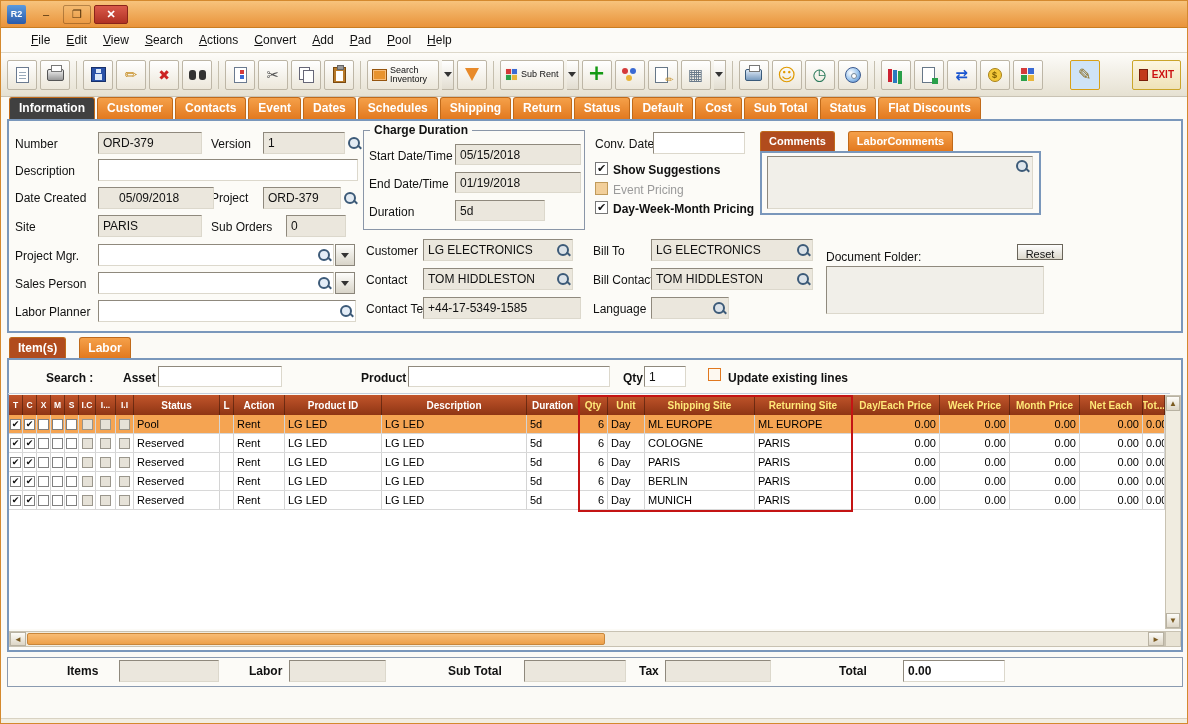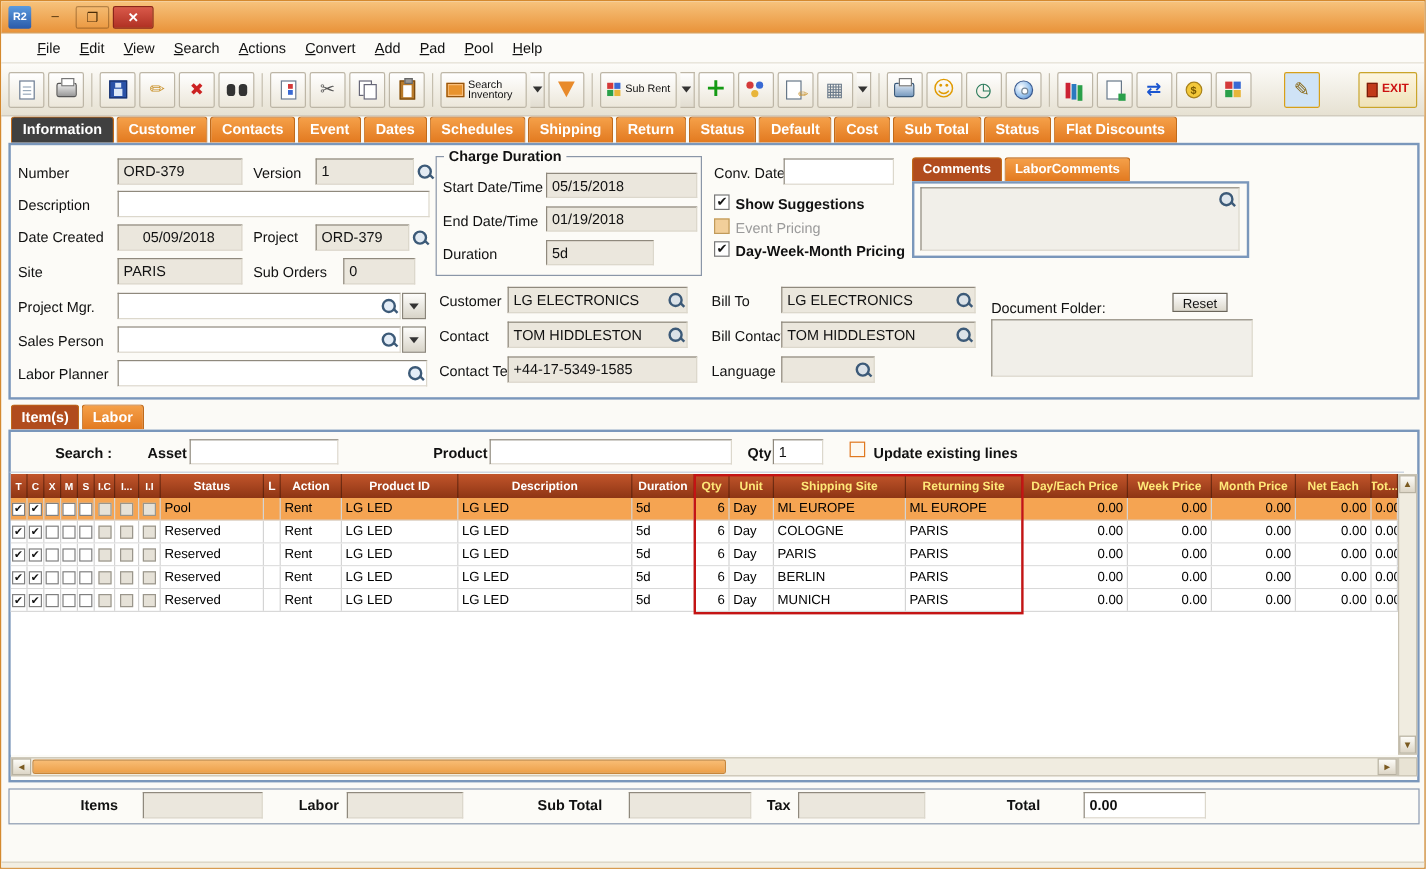--- a/index.html
+++ b/index.html
@@ -99,21 +99,21 @@
   .i-coin::before { content:"$"; }
 
   
   .tabrow { position:absolute; left:8px; top:96px; height:22px; display:flex; }
   .maintab { height:22px; line-height:21px; padding:0 9px; font-size:12px; font-weight:bold; color:#fff;
     background:linear-gradient(#f5a049,#e2791f); border:1px solid #c06a1a; border-bottom:none;
     border-radius:3px 3px 0 0; margin-right:2px; cursor:pointer; white-space:nowrap; }
   .maintab.sel { background:#404040; }
   .subtab { height:20px; line-height:19px; padding:0 8px; font-size:11px; font-weight:bold; color:#fff;
     background:linear-gradient(#f5a049,#e2791f); border:1px solid #c06a1a; border-bottom:none;
-    border-radius:3px 3px 0 0; margin-right:2px; cursor:pointer; white-space:nowrap; }
+    border-radius:3px 3px 0 0; margin-right:13px; cursor:pointer; white-space:nowrap; }
   .subtab.sel { background:#b14c1d; }
 
   
   .panel { position:absolute; border:2px solid #7a97bb; background:#fcfbf7; }
   .lbl { position:absolute; font-size:12px; color:#111; white-space:nowrap; }
   .lbl.b { font-weight:bold; }
   .lbl.dis { color:#9a9a9a; }
   .inp { position:absolute; background:#ebe7dd; border:1px solid; border-color:#8f897d #dcd8cc #dcd8cc #8f897d;
     font-size:12px; color:#111; padding:2px 4px; line-height:16px; overflow:hidden; white-space:nowrap; }
   .inp.white { background:#fff; }
@@ -319,21 +319,21 @@
     <span class="lbl" style="left:6px;top:99px;">Site</span>
     <span class="lbl" style="left:202px;top:99px;">Sub Orders</span>
     <span class="lbl" style="left:6px;top:128px;">Project Mgr.</span>
     <span class="lbl" style="left:6px;top:156px;">Sales Person</span>
     <span class="lbl" style="left:6px;top:184px;">Labor Planner</span>
 
     <div class="inp" style="left:89px;top:11px;width:104px;height:22px;">ORD-379</div>
     <div class="inp" style="left:254px;top:11px;width:82px;height:22px;">1</div>
     <span class="mag" style="left:338px;top:15px;"></span>
     <div class="inp white" style="left:89px;top:38px;width:260px;height:22px;"></div>
-    <div class="inp" style="left:89px;top:66px;width:104px;height:22px;padding-left:20px;">05/09/2018</div>
+    <div class="inp" style="left:89px;top:66px;width:116px;height:22px;padding-left:20px;">05/09/2018</div>
     <div class="inp" style="left:254px;top:66px;width:78px;height:22px;">ORD-379</div>
     <span class="mag" style="left:334px;top:70px;"></span>
     <div class="inp" style="left:89px;top:94px;width:104px;height:22px;">PARIS</div>
     <div class="inp" style="left:277px;top:94px;width:60px;height:22px;">0</div>
     <div class="inp white" style="left:89px;top:123px;width:236px;height:22px;"></div>
     <span class="mag" style="left:308px;top:127px;"></span>
     <div class="dd" style="left:326px;top:123px;"></div>
     <div class="inp white" style="left:89px;top:151px;width:236px;height:22px;"></div>
     <span class="mag" style="left:308px;top:155px;"></span>
     <div class="dd" style="left:326px;top:151px;"></div>
@@ -381,21 +381,21 @@
     <div class="inp" style="left:642px;top:147px;width:162px;height:22px;">TOM HIDDLESTON</div>
     <span class="mag" style="left:787px;top:151px;"></span>
 
     <span class="lbl" style="left:357px;top:181px;">Contact Tel #</span>
     <div class="inp" style="left:414px;top:176px;width:158px;height:22px;">+44-17-5349-1585</div>
     <span class="lbl" style="left:584px;top:181px;">Language</span>
     <div class="inp" style="left:642px;top:176px;width:78px;height:22px;"></div>
     <span class="mag" style="left:703px;top:180px;"></span>
 
     <span class="lbl" style="left:817px;top:129px;">Document Folder:</span>
-    <div class="btn" style="left:968px;top:123px;width:46px;height:16px;line-height:18px;">Reset</div>
+    <div class="btn" style="left:1008px;top:123px;width:46px;height:16px;line-height:18px;">Reset</div>
     <div class="inp area" style="left:817px;top:145px;width:218px;height:48px;"></div>
   </div>
 
   <div style="position:absolute;left:8px;top:336px;display:flex;">
     <span class="subtab sel" style="height:21px;line-height:20px;font-size:12px;">Item(s)</span>
     <span class="subtab" style="height:21px;line-height:20px;font-size:12px;">Labor</span>
   </div>
 
   <div class="panel" style="left:6px;top:357px;width:1176px;height:294px;"></div>
 

